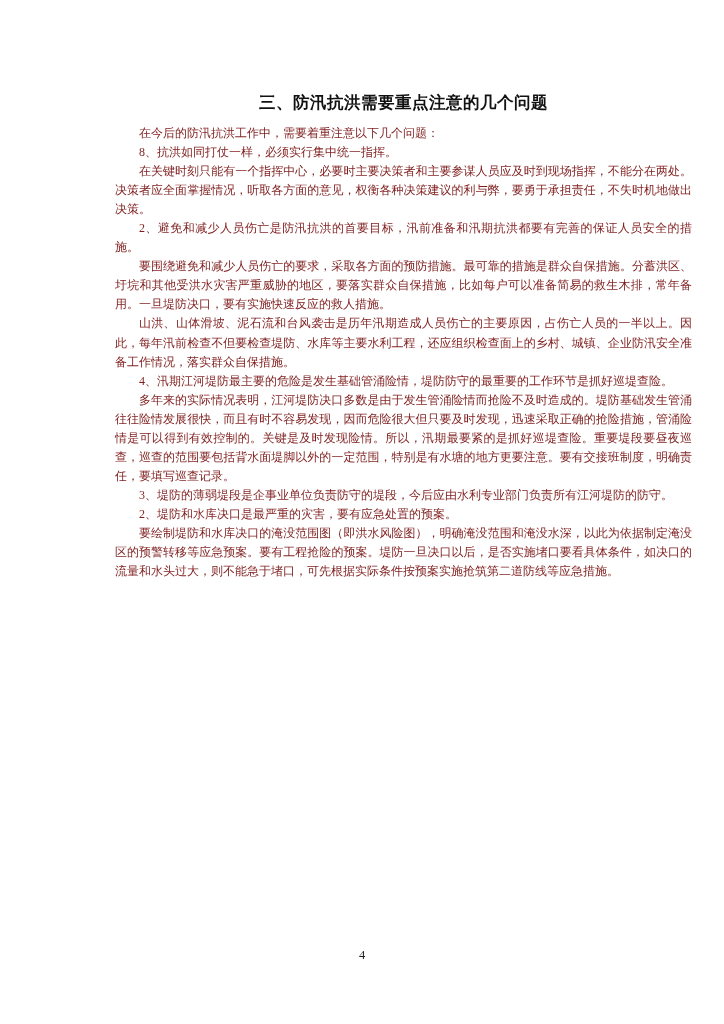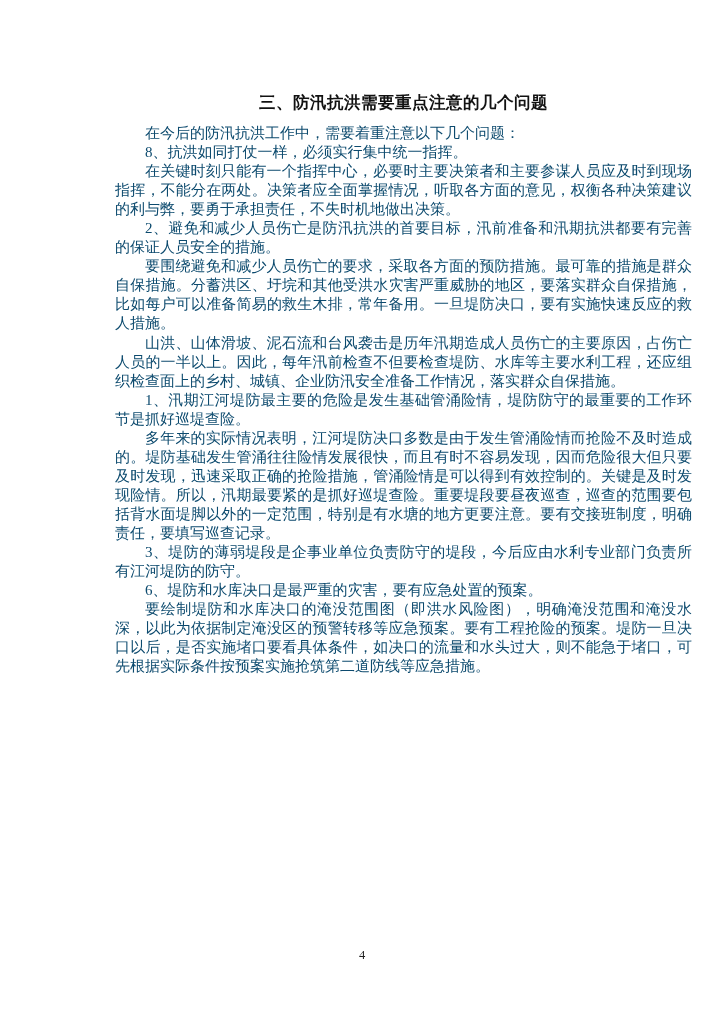--- a/index.html
+++ b/index.html
@@ -28,24 +28,24 @@
     font-family: "Liberation Sans", "DejaVu Sans", sans-serif;
     font-size: 16.5px;
     font-weight: bold;
     text-align: center;
     color: #111111;
     letter-spacing: 0.5px;
   }
   .paragraphs p {
     margin: 0;
     text-indent: 2em;
-    font-size: 15px;
+    font-size: 12px;
     line-height: 19.05px;
     text-align: justify;
-    color: #0c4a6e;
+    color: #7f1d1d;
   }
   .page-number {
     position: absolute;
     top: 948px;
     left: 0;
     width: 100%;
     text-align: center;
     font-size: 12.5px;
     color: #222222;
     font-family: "Liberation Serif", "DejaVu Serif", serif;
@@ -57,21 +57,21 @@
 <div class="page">
   <div class="content">
     <h1 class="doc-title">三、防汛抗洪需要重点注意的几个问题</h1>
     <div class="paragraphs">
         <p>在今后的防汛抗洪工作中，需要着重注意以下几个问题：</p>
         <p>8、抗洪如同打仗一样，必须实行集中统一指挥。</p>
         <p>在关键时刻只能有一个指挥中心，必要时主要决策者和主要参谋人员应及时到现场指挥，不能分在两处。决策者应全面掌握情况，听取各方面的意见，权衡各种决策建议的利与弊，要勇于承担责任，不失时机地做出决策。</p>
         <p>2、避免和减少人员伤亡是防汛抗洪的首要目标，汛前准备和汛期抗洪都要有完善的保证人员安全的措施。</p>
         <p>要围绕避免和减少人员伤亡的要求，采取各方面的预防措施。最可靠的措施是群众自保措施。分蓄洪区、圩垸和其他受洪水灾害严重威胁的地区，要落实群众自保措施，比如每户可以准备简易的救生木排，常年备用。一旦堤防决口，要有实施快速反应的救人措施。</p>
         <p>山洪、山体滑坡、泥石流和台风袭击是历年汛期造成人员伤亡的主要原因，占伤亡人员的一半以上。因此，每年汛前检查不但要检查堤防、水库等主要水利工程，还应组织检查面上的乡村、城镇、企业防汛安全准备工作情况，落实群众自保措施。</p>
-        <p>1、汛期江河堤防最主要的危险是发生基础管涌险情，堤防防守的最重要的工作环节是抓好巡堤查险。</p>
+        <p>4、汛期江河堤防最主要的危险是发生基础管涌险情，堤防防守的最重要的工作环节是抓好巡堤查险。</p>
         <p>多年来的实际情况表明，江河堤防决口多数是由于发生管涌险情而抢险不及时造成的。堤防基础发生管涌往往险情发展很快，而且有时不容易发现，因而危险很大但只要及时发现，迅速采取正确的抢险措施，管涌险情是可以得到有效控制的。关键是及时发现险情。所以，汛期最要紧的是抓好巡堤查险。重要堤段要昼夜巡查，巡查的范围要包括背水面堤脚以外的一定范围，特别是有水塘的地方更要注意。要有交接班制度，明确责任，要填写巡查记录。</p>
         <p>3、堤防的薄弱堤段是企事业单位负责防守的堤段，今后应由水利专业部门负责所有江河堤防的防守。</p>
-        <p>6、堤防和水库决口是最严重的灾害，要有应急处置的预案。</p>
+        <p>2、堤防和水库决口是最严重的灾害，要有应急处置的预案。</p>
         <p>要绘制堤防和水库决口的淹没范围图（即洪水风险图），明确淹没范围和淹没水深，以此为依据制定淹没区的预警转移等应急预案。要有工程抢险的预案。堤防一旦决口以后，是否实施堵口要看具体条件，如决口的流量和水头过大，则不能急于堵口，可先根据实际条件按预案实施抢筑第二道防线等应急措施。</p>
       </div>
   </div>
   <div class="page-number">4</div>
 </div>
 
 </body></html>

